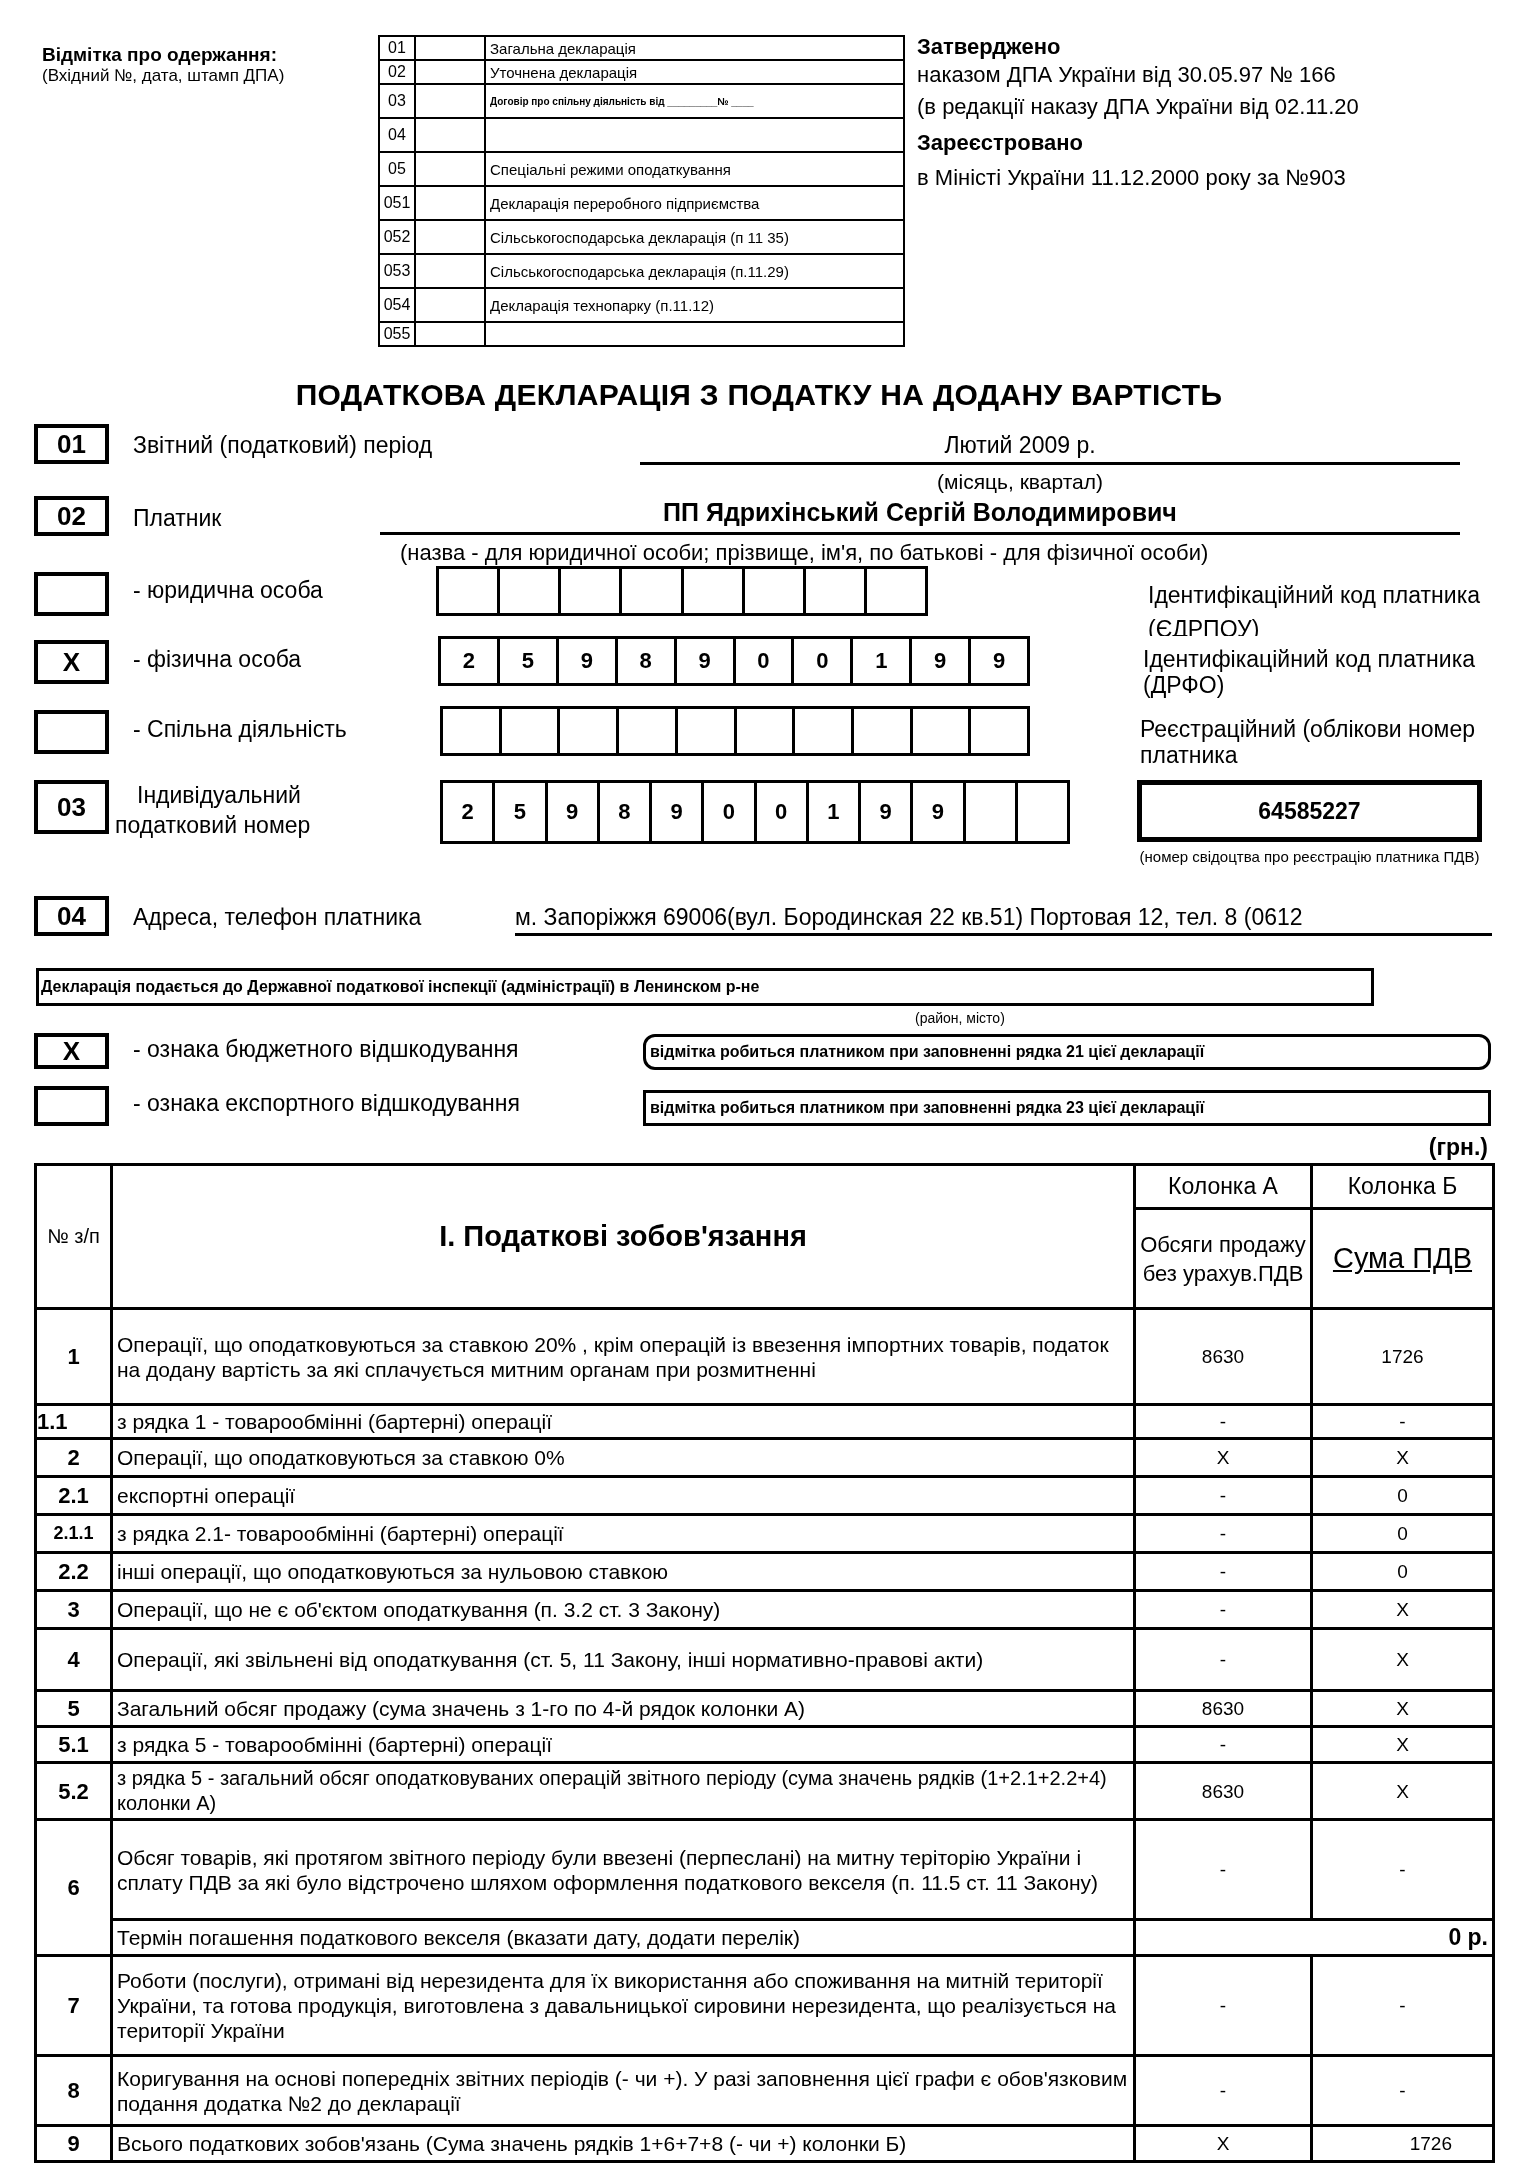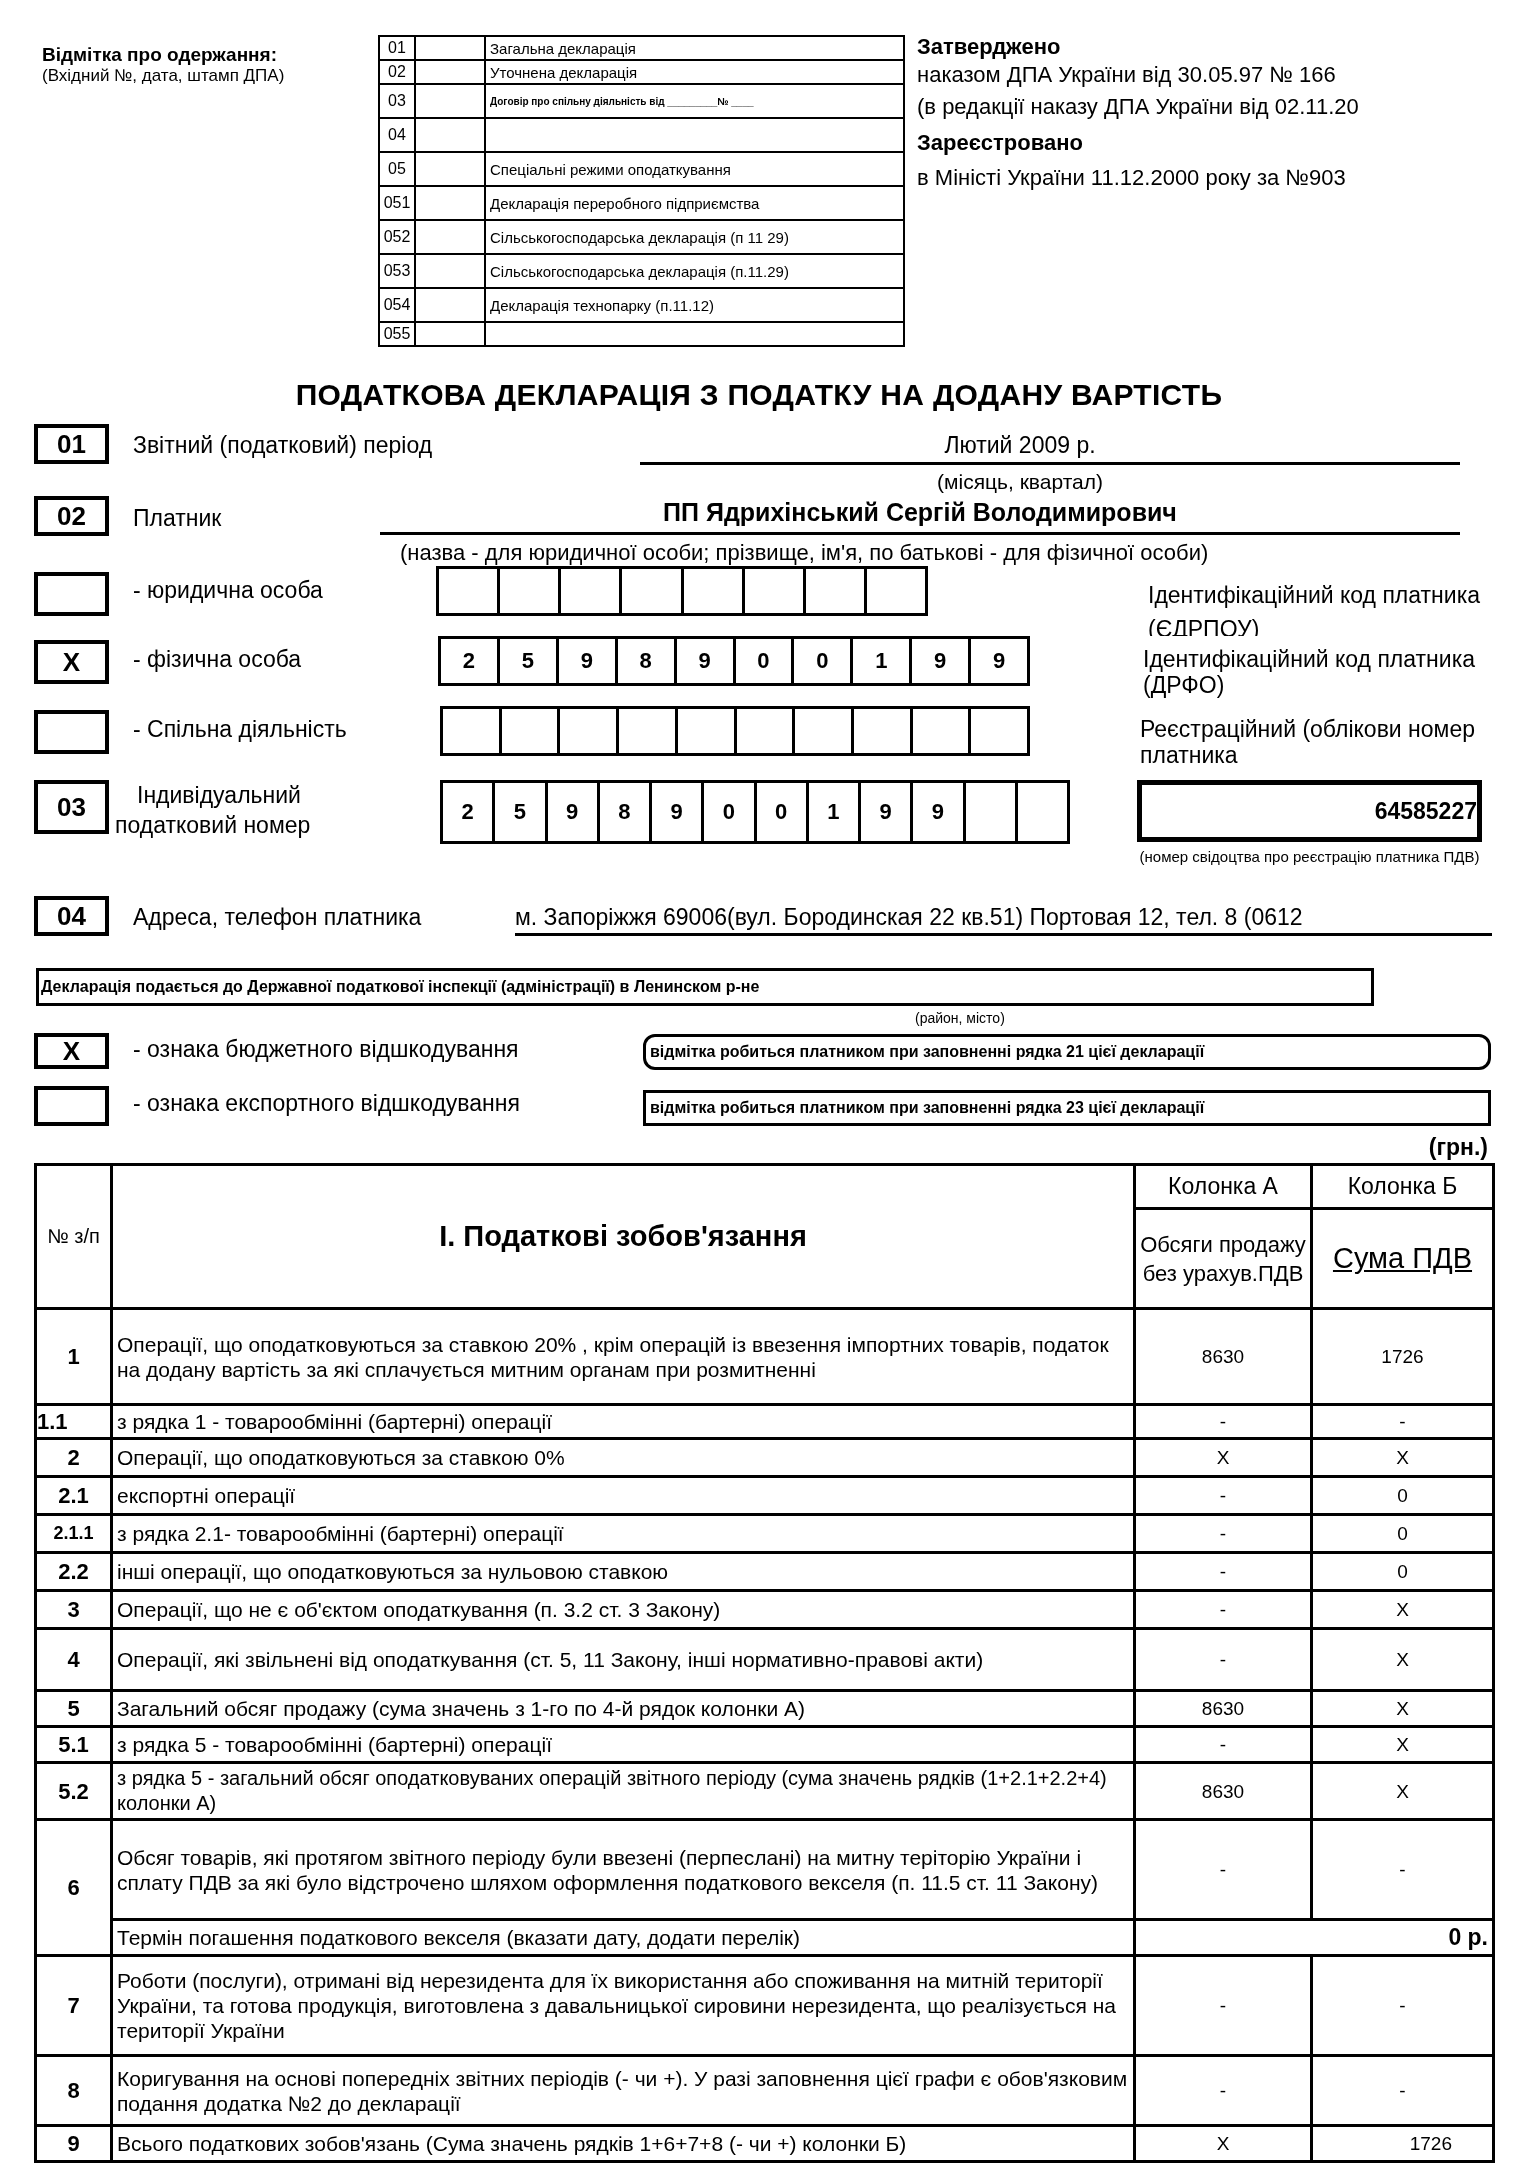--- a/index.html
+++ b/index.html
@@ -29,21 +29,21 @@
              font-size: 26px; font-weight: bold; text-align: center; line-height: 32px; }
   .lbl { position: absolute; font-size: 23px; white-space: nowrap; }
   .small-lbl { position: absolute; font-size: 21px; white-space: nowrap; }
   .hline { position: absolute; height: 3px; background: #000; }
 
   .digits { position: absolute; display: flex; border: 3px solid #000; box-sizing: border-box; height: 50px; }
   .digits span { flex: 1; border-left: 3px solid #000; text-align: center; font-size: 22px; font-weight: bold; line-height: 44px; }
   .digits span:first-child { border-left: none; }
 
   .regbox { position: absolute; left: 1137px; top: 780px; width: 345px; height: 62px; border: 5px solid #000; box-sizing: border-box;
-            text-align: right; font-weight: bold; font-size: 23px; line-height: 52px; }
+            text-align: center; font-weight: bold; font-size: 23px; line-height: 52px; }
   .regnote { position: absolute; left: 1137px; top: 848px; width: 345px; text-align: center; font-size: 15px; line-height: 17px; }
 
   .dpi-box { position: absolute; left: 36px; top: 968px; width: 1338px; height: 38px; border: 3px solid #000; box-sizing: border-box;
              font-size: 16px; font-weight: bold; line-height: 32px; padding-left: 2px; white-space: nowrap; }
   .note-box { position: absolute; left: 643px; width: 848px; height: 36px; border: 3px solid #000; box-sizing: border-box;
               font-size: 16px; font-weight: bold; line-height: 30px; padding-left: 4px; white-space: nowrap; }
 
   
   table.main { position: absolute; left: 34px; top: 1163px; width: 1458px; border-collapse: collapse; table-layout: fixed; }
   table.main td { border: 3px solid #000; font-size: 21px; padding: 2px 4px; vertical-align: middle; line-height: 25px; }
@@ -86,21 +86,21 @@
         <td>Спеціальні режими оподаткування</td>
       </tr>
   <tr class="tall">
         <td class="code">051</td>
         <td class="mark"></td>
         <td>Декларація переробного підприємства</td>
       </tr>
   <tr class="tall">
         <td class="code">052</td>
         <td class="mark"></td>
-        <td>Сільськогосподарська декларація (п 11 29)</td>
+        <td>Сільськогосподарська декларація (п 11 35)</td>
       </tr>
   <tr class="tall">
         <td class="code">053</td>
         <td class="mark"></td>
         <td>Сільськогосподарська декларація (п.11.29)</td>
       </tr>
   <tr class="tall">
         <td class="code">054</td>
         <td class="mark"></td>
         <td>Декларація технопарку (п.11.12)</td>

